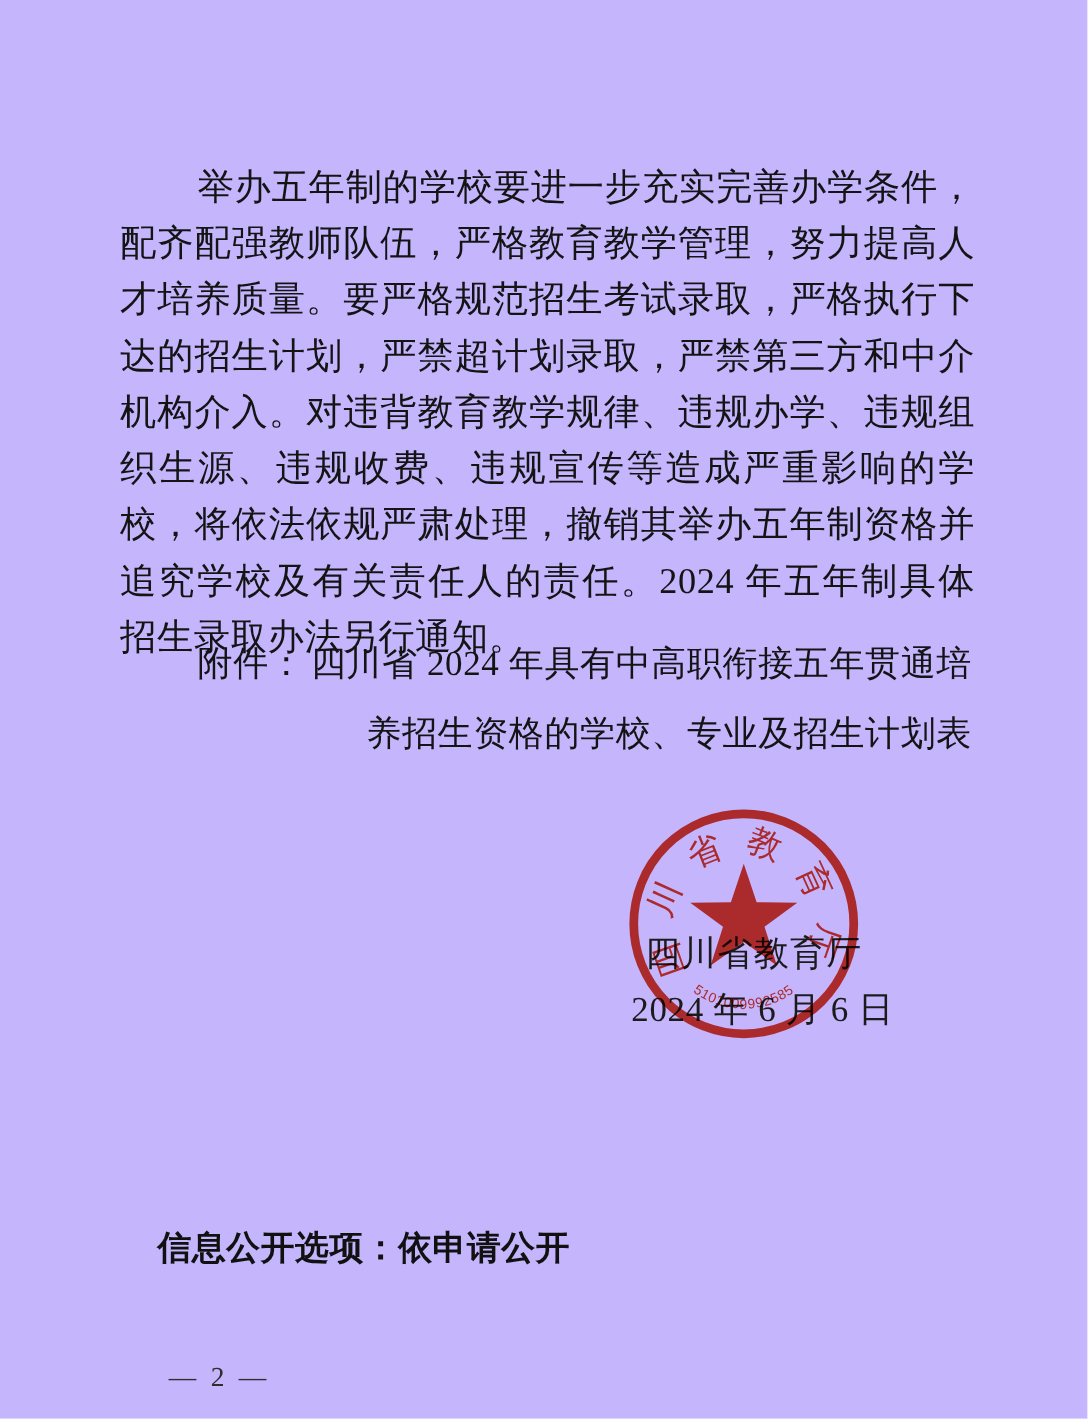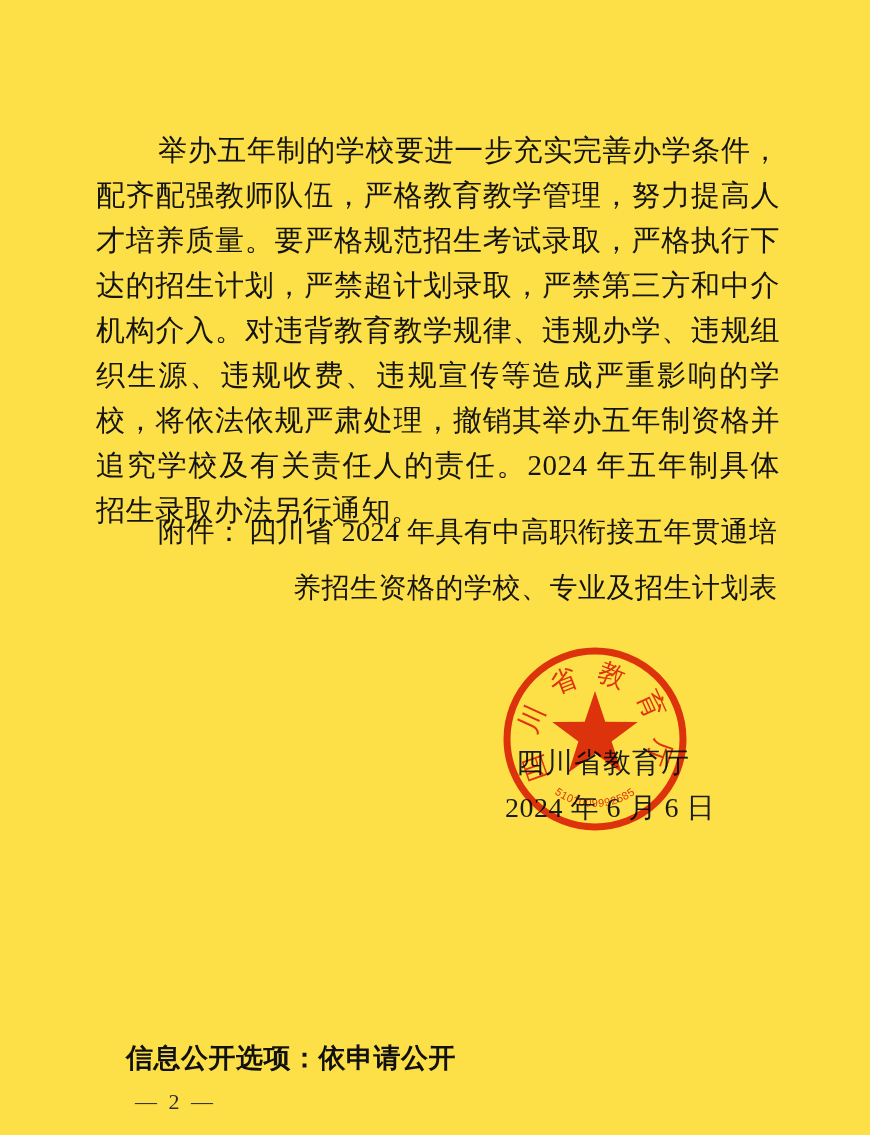--- a/index.html
+++ b/index.html
@@ -4,21 +4,21 @@
 <style>
   html, body {
     margin: 0;
     padding: 0;
     background: #ffffff;
   }
   .page {
     position: relative;
     width: 870px;
     height: 1135px;
-    background: #fde047;
+    background: #c4b5fd;
     overflow: hidden;
     font-family: "Liberation Serif", "DejaVu Serif", serif;
     color: #141414;
   }
   .body-text {
     position: absolute;
     left: 96px;
     top: 128px;
     width: 684px;
     font-size: 29px;
@@ -77,21 +77,21 @@
     opacity: 0.93;
     pointer-events: none;
   }
   .seal svg {
     width: 100%;
     height: 100%;
   }
   .footer-disclosure {
     position: absolute;
     left: 126px;
-    top: 1040px;
+    top: 980px;
     font-size: 27px;
     font-weight: bold;
     font-family: "Liberation Sans", "DejaVu Sans", sans-serif;
     color: #111111;
     letter-spacing: 0.5px;
   }
   .page-number {
     position: absolute;
     left: 135px;
     top: 1089px;

